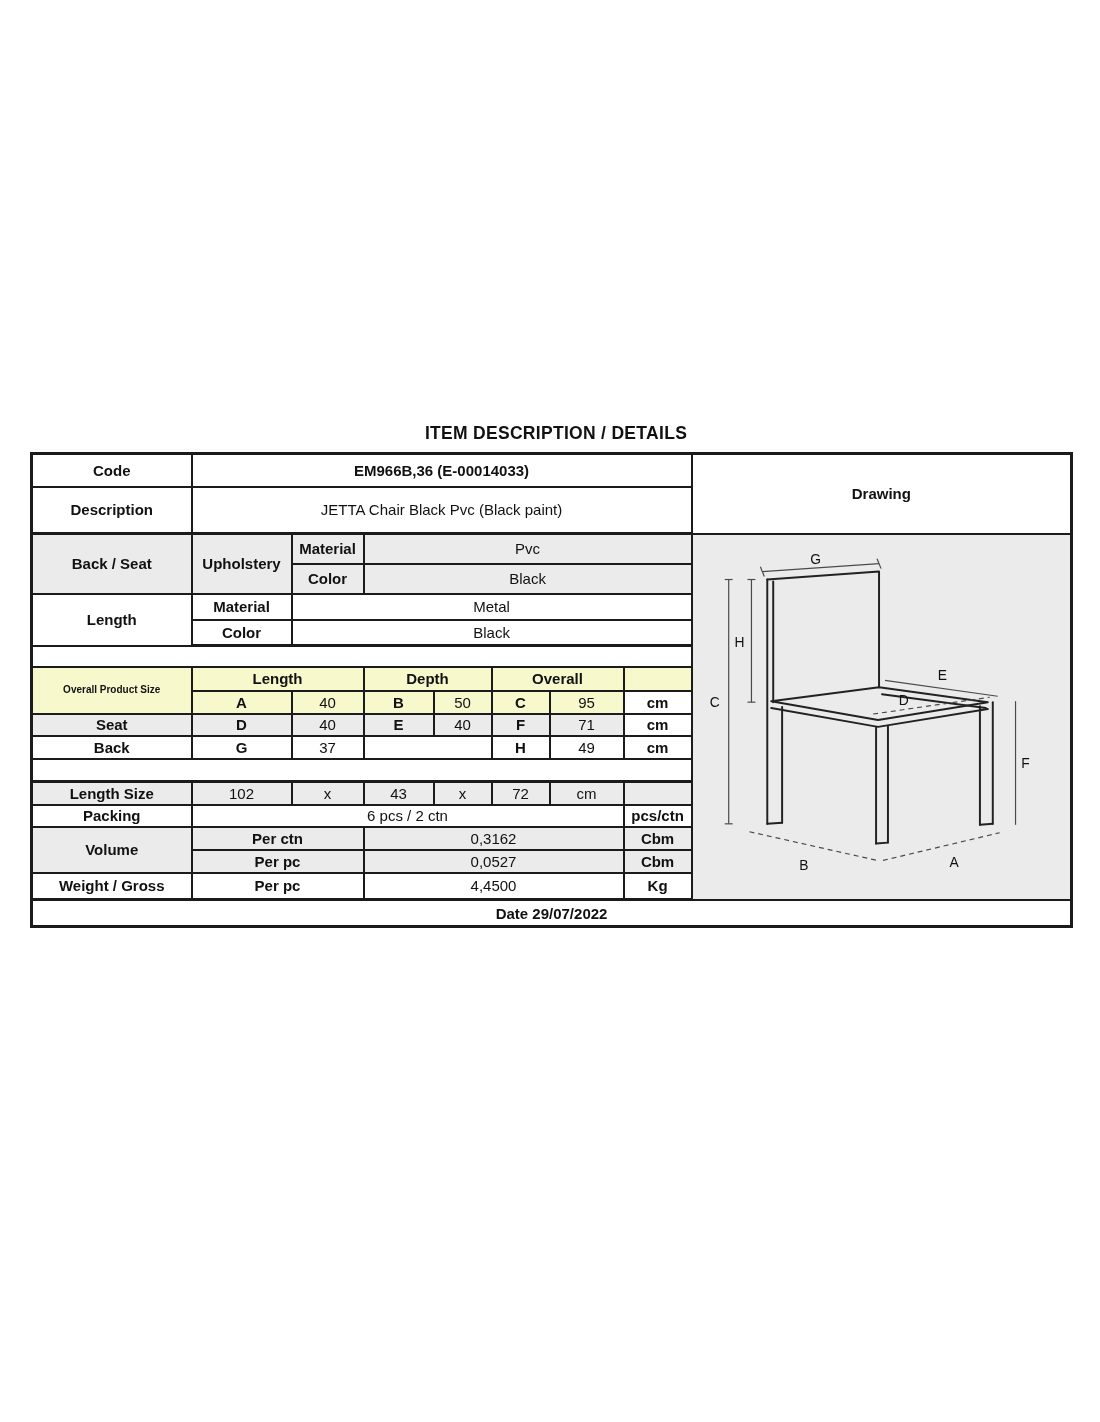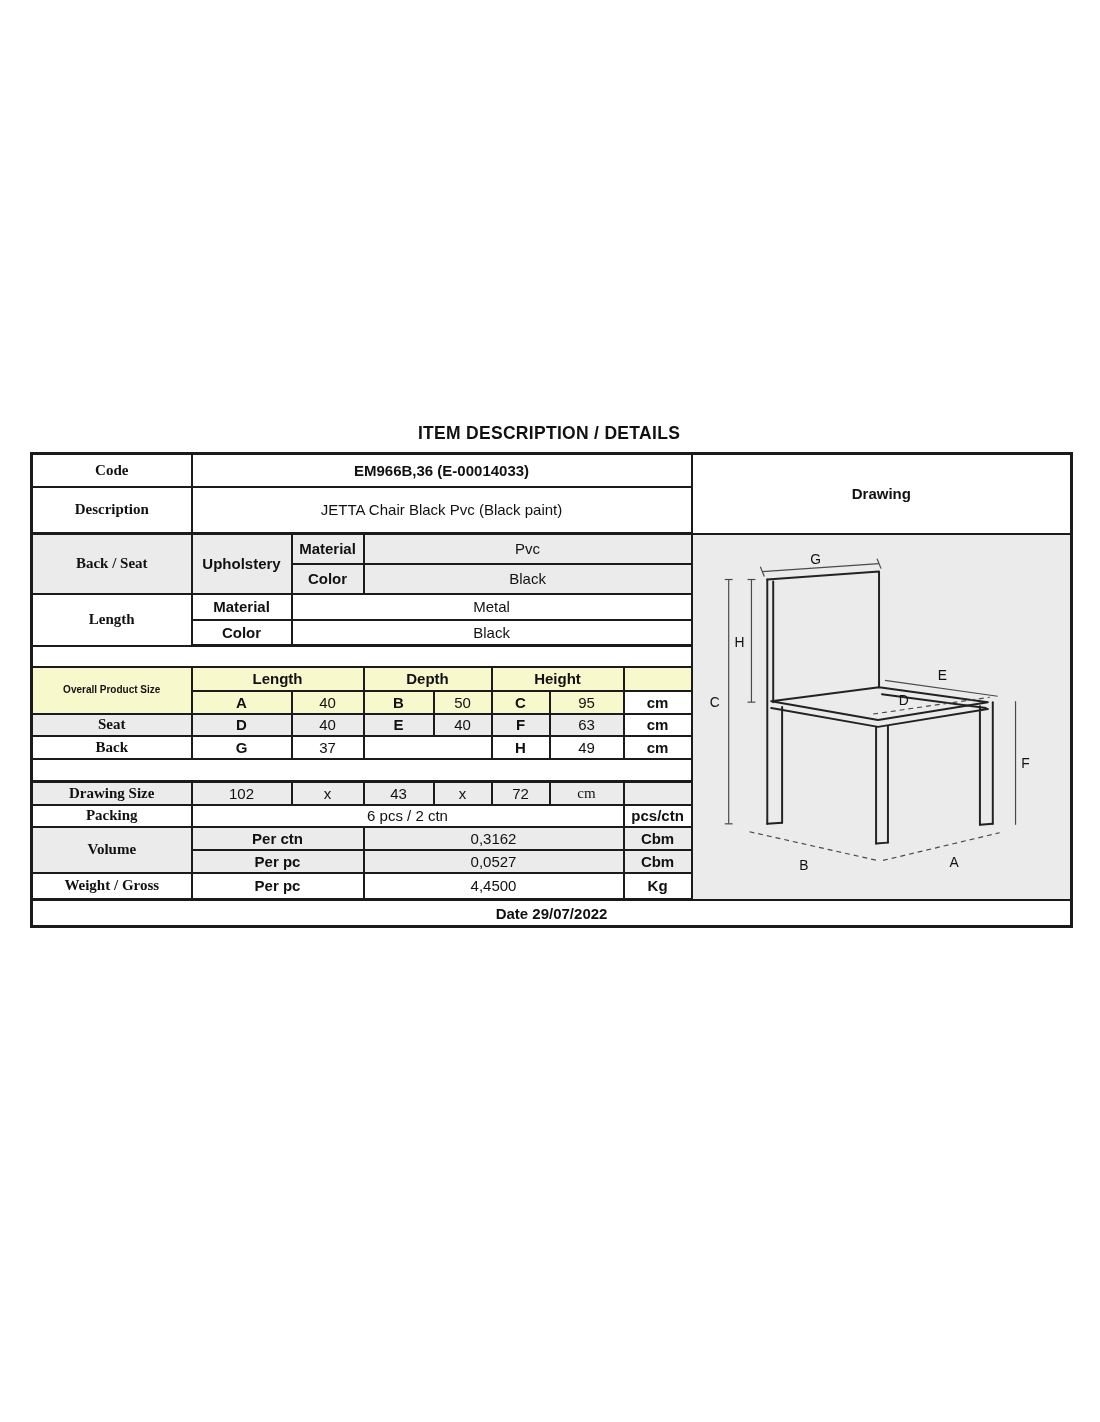--- a/index.html
+++ b/index.html
@@ -2,34 +2,34 @@
 <html><head>
 <meta charset="utf-8">
 <style>
   html,body{margin:0;padding:0;}
   body{
     width:1100px;height:1422px;background:#ffffff;position:relative;
     font-family:"Liberation Sans", sans-serif;color:#111;
   }
   .sheet{position:absolute;top:0;left:0;width:1100px;height:1422px;}
   .page-title{
-    position:absolute;top:423px;left:9px;width:1080px;text-align:center;
+    position:absolute;top:423px;left:16px;width:1080px;text-align:center;
     font-size:17.5px;font-weight:bold;letter-spacing:.3px;
   }
   table.spec{
     position:absolute;top:452px;left:30px;
     border-collapse:collapse;table-layout:fixed;width:1040px;
     border:3px solid #1b1b1b;
   }
   table.spec td{
     border:2px solid #1b1b1b;padding:0 2px;font-size:15px;
     text-align:center;vertical-align:middle;overflow:hidden;white-space:nowrap;
     background:#ffffff;
   }
-  td.l{text-align:left;padding:0 5px;font-family:Liberation Serif, serif;}
+  td.l{text-align:left;padding:0 5px;}
   .b{font-weight:bold;}
   td.sm{font-size:13.5px;font-weight:bold;text-align:left;padding:0 5px;margin-left:12px;}
   td.unit{font-size:13.5px;font-weight:bold;text-align:left;padding:0 5px;}
   tr.gray > td{background:#ebebeb;}
   tr.yellow > td{background:#f8f8cd;}
   table.spec td.white{background:#ffffff;}
   td.no-v{border-left:none;border-right:none;}
   td.wrap{white-space:normal;line-height:1.25;}
   tr.thickb > td{border-bottom-width:3px;}
   td.drawing-cell{padding:0;vertical-align:top;background:#fff;}
@@ -143,60 +143,60 @@
     </tr>
 
     <tr style="height:21px">
           <td colspan="8"></td>
         </tr>
 
     <tr style="height:24px" class="yellow">
       <td class="b wrap" rowspan="2" style="font-size:10px">Overall Product Size</td>
       <td class="b" colspan="2">Length</td>
       <td class="b" colspan="2">Depth</td>
-      <td class="b" colspan="2">Height</td>
+      <td class="b" colspan="2">Overall</td>
       <td></td>
     </tr>
     <tr style="height:23px" class="yellow">
       <td class="b">A</td>
       <td>40</td>
       <td class="b">B</td>
       <td>50</td>
       <td class="b">C</td>
       <td>95</td>
       <td class="unit white">cm</td>
     </tr>
 
     <tr style="height:22px" class="gray">
       <td class="l b">Seat</td>
       <td class="b">D</td>
       <td>40</td>
       <td class="b">E</td>
       <td>40</td>
       <td class="b">F</td>
-      <td>63</td>
+      <td>71</td>
       <td class="unit white">cm</td>
     </tr>
 
     <tr style="height:23px">
       <td class="l b">Back</td>
       <td class="b">G</td>
       <td>37</td>
       <td colspan="2"></td>
       <td class="b">H</td>
       <td>49</td>
       <td class="unit white">cm</td>
     </tr>
 
     <tr style="height:23px" class="thickb">
           <td colspan="8"></td>
         </tr>
 
     <tr style="height:23px" class="gray">
-      <td class="l b">Drawing Size</td>
+      <td class="l b">Length Size</td>
       <td class="no-v">102</td>
       <td class="no-v">x</td>
       <td class="no-v">43</td>
       <td class="no-v">x</td>
       <td class="no-v">72</td>
       <td class="no-v l">cm</td>
       <td class="no-v"></td>
     </tr>
 
     <tr style="height:22px">

